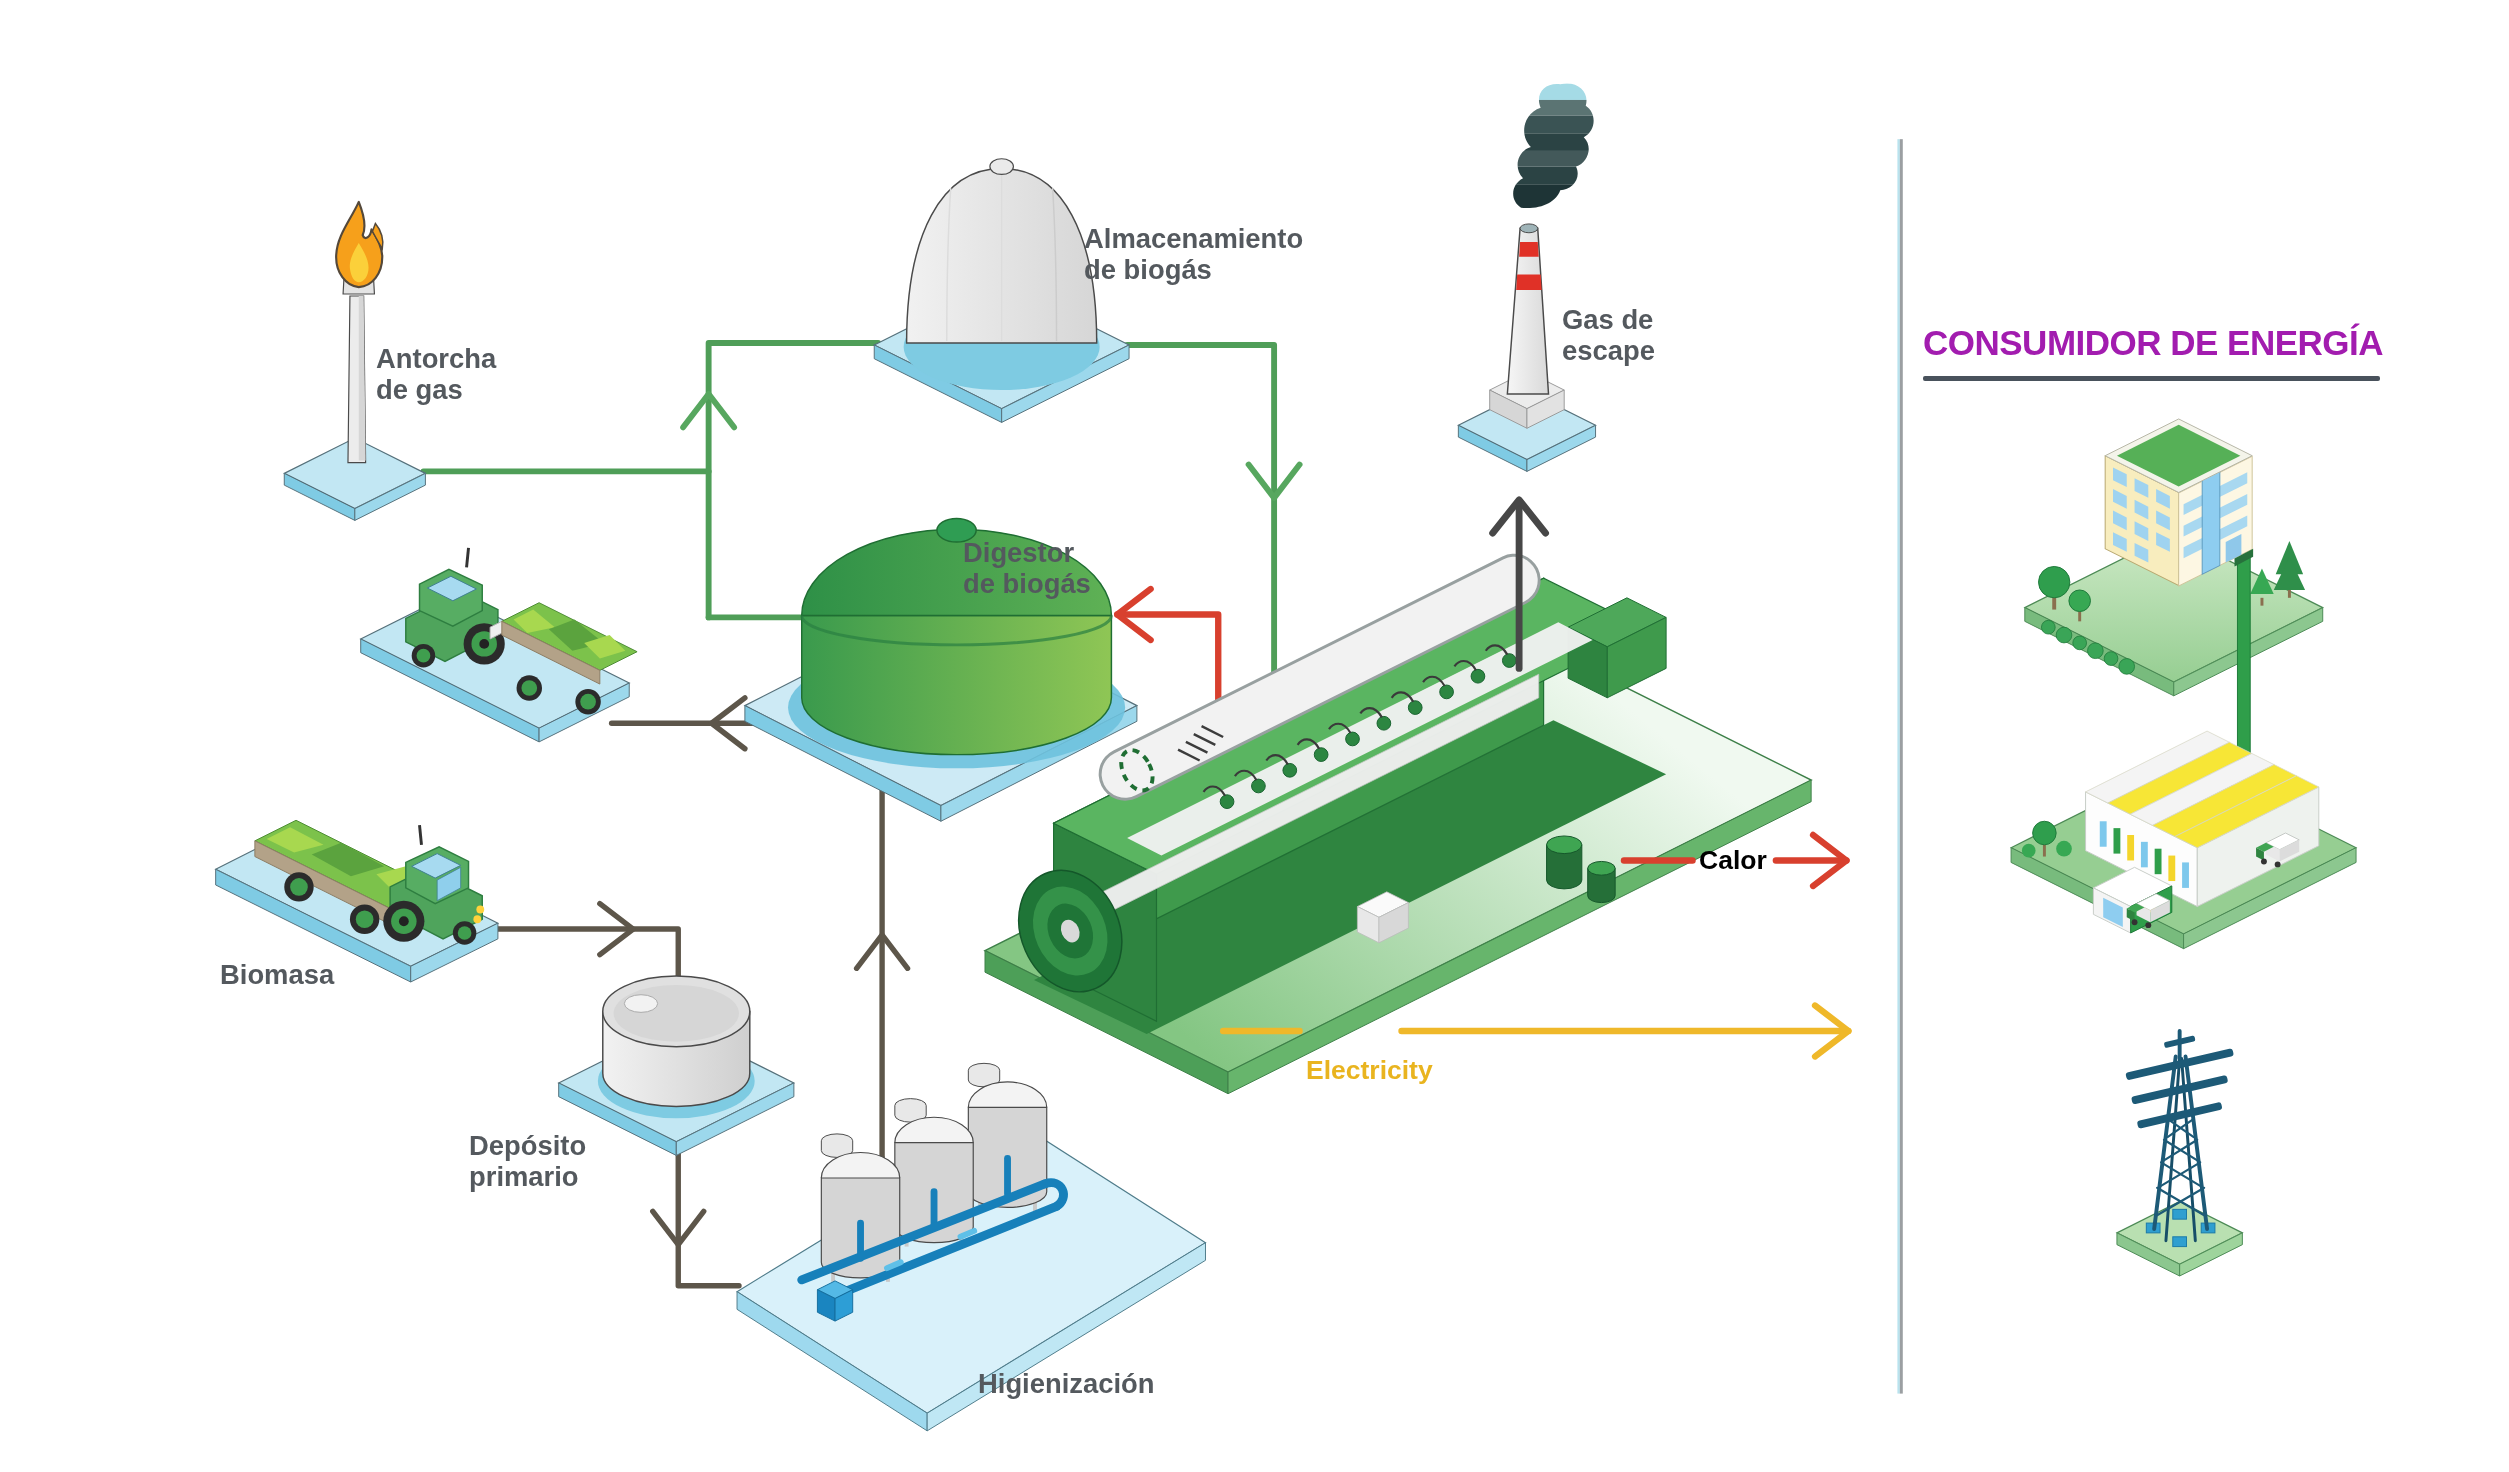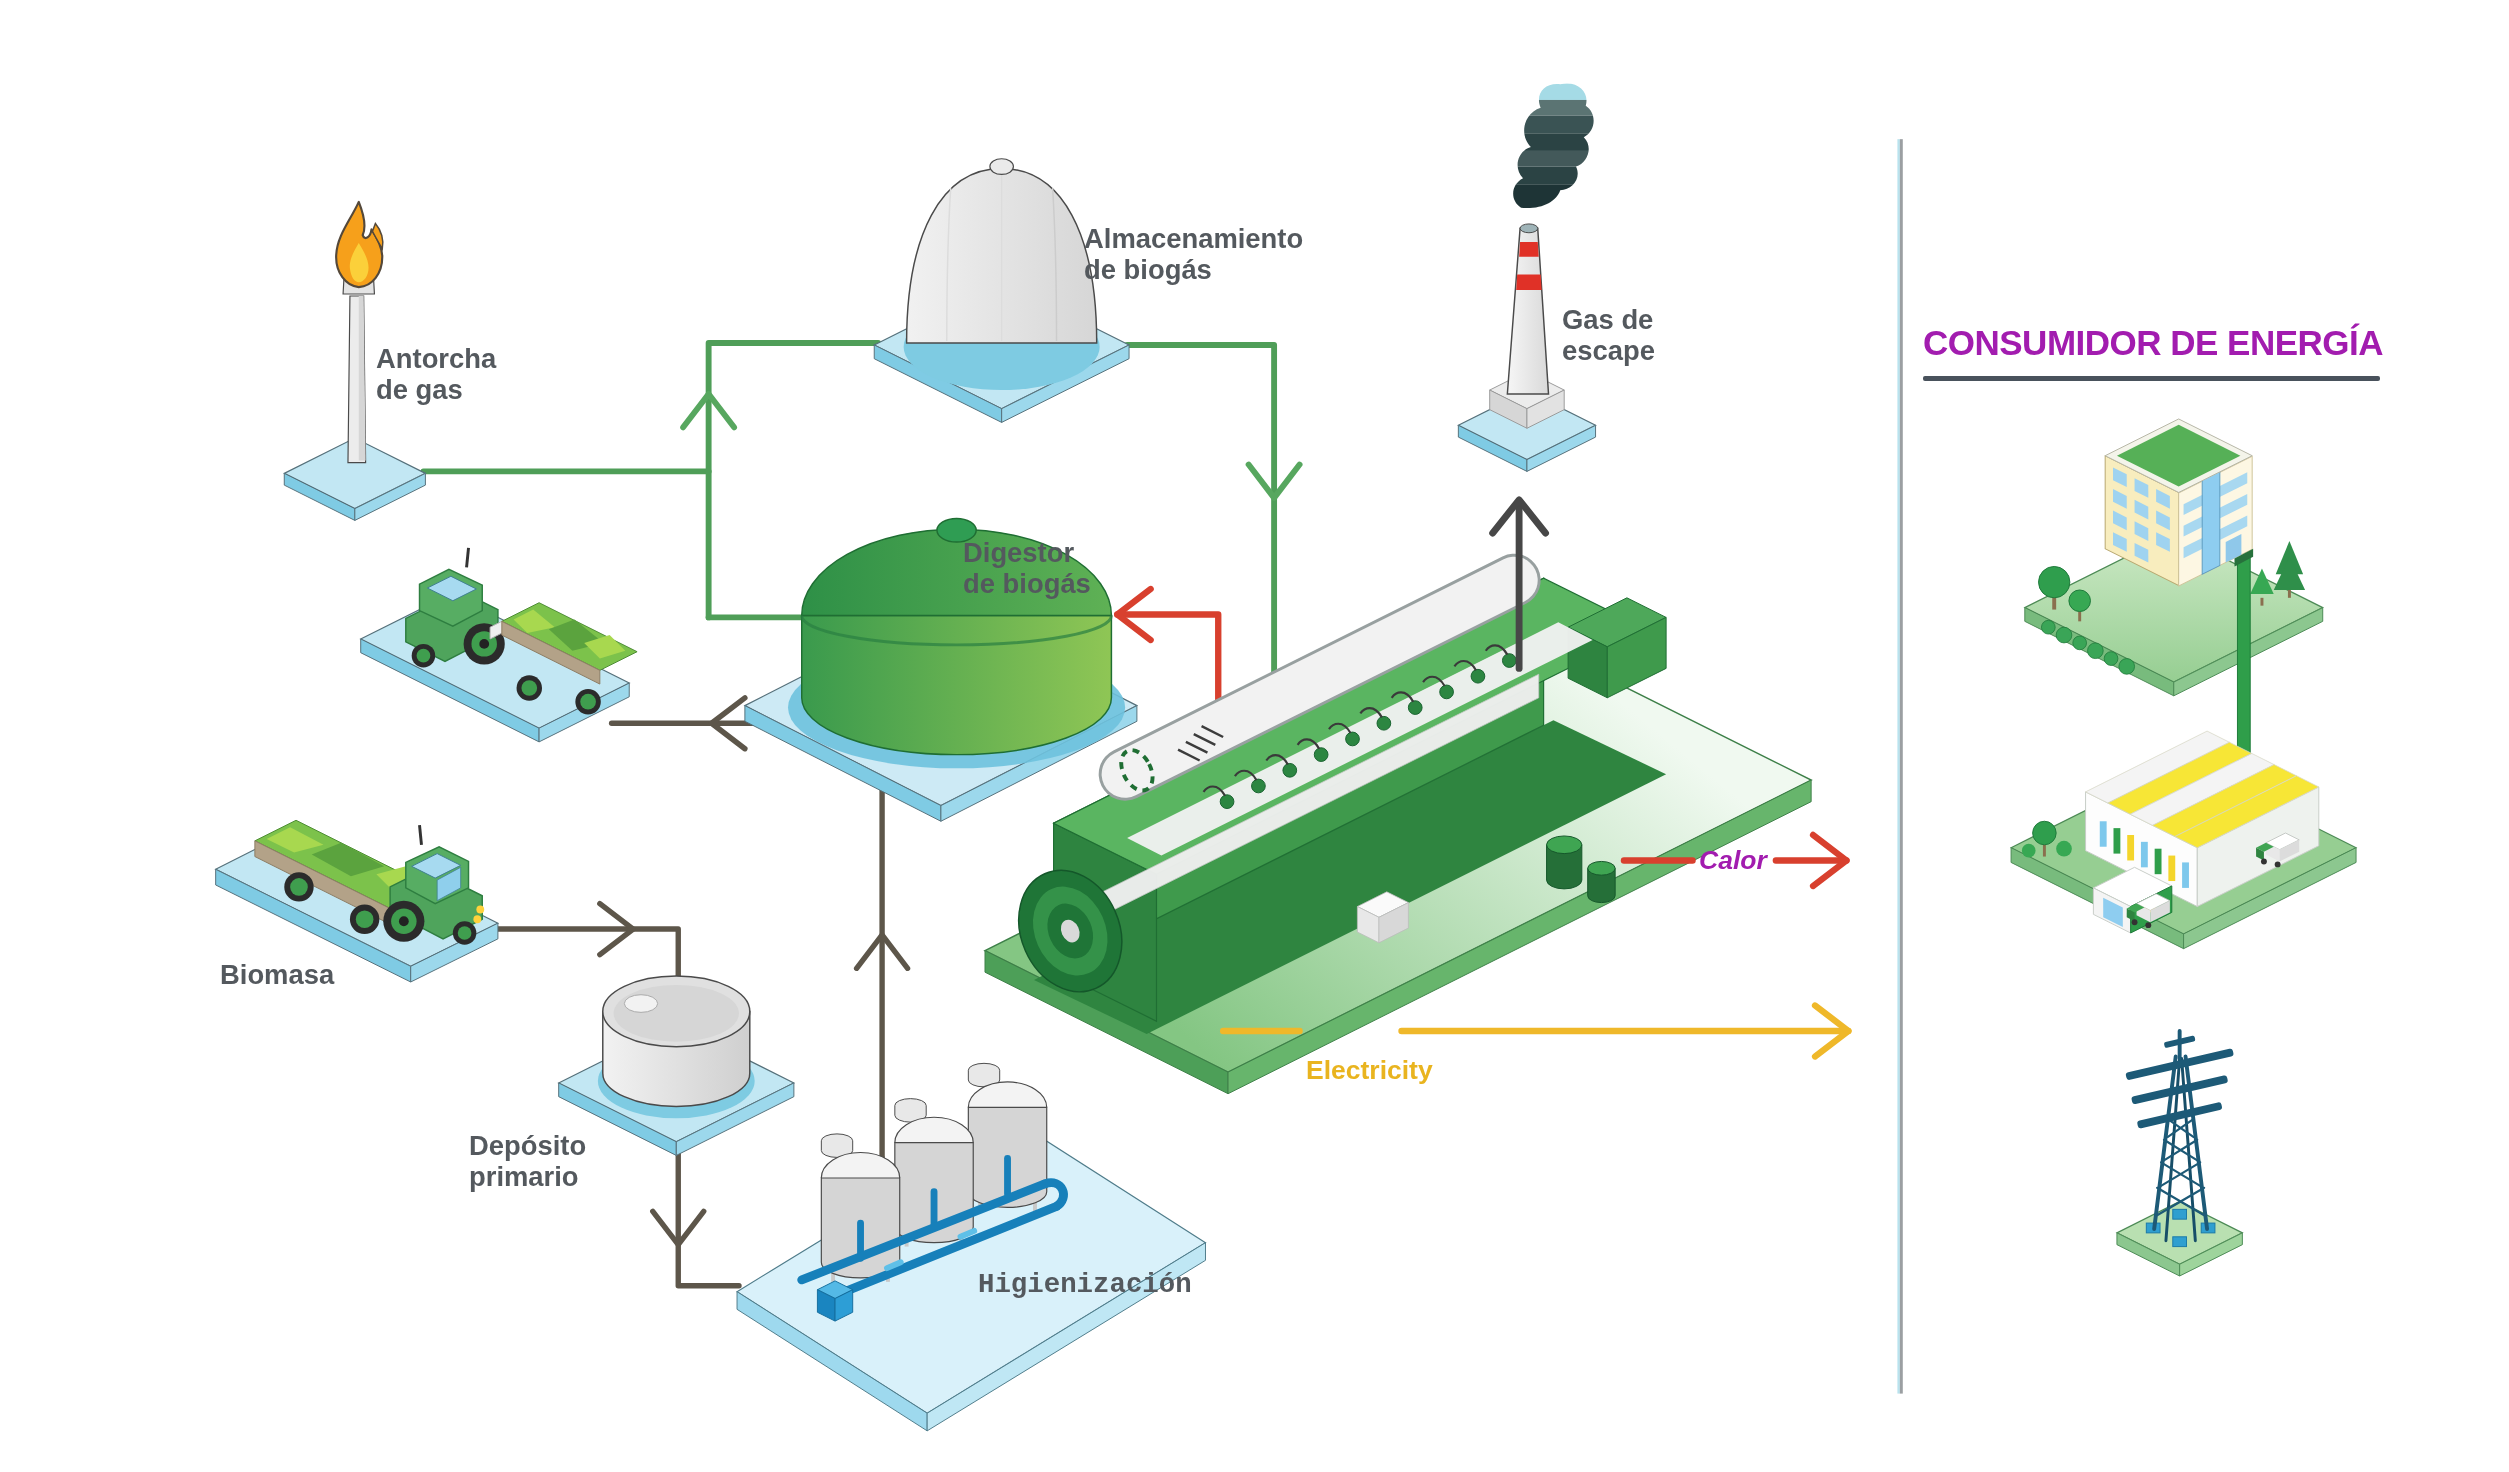--- a/index.html
+++ b/index.html
@@ -3,21 +3,21 @@
 <meta charset="utf-8">
 <style>
   html,body{margin:0;padding:0;background:#ffffff;}
   #canvas{position:relative;width:2509px;height:1472px;background:#ffffff;overflow:hidden;
           font-family:"Liberation Sans","DejaVu Sans",sans-serif;}
   #scene{position:absolute;left:0;top:0;}
   .lbl{position:absolute;font-weight:bold;font-size:27.4px;line-height:1.14;color:#54595e;
        white-space:nowrap;z-index:5;}
   .lbl span{display:block;}
   .flow-lbl{position:absolute;font-weight:bold;font-size:26.5px;white-space:nowrap;z-index:5;}
-  #calor-label{color:#a21caf;font-style:italic;}
+  #calor-label{color:#000000;}
   #electricity-label{color:#e9b41f;margin-top:40px;}
   #panel-title{position:absolute;left:1923px;top:323px;font-weight:800;font-size:35px;
        letter-spacing:-0.5px;color:#a21caf;z-index:5;}
   #title-underline{position:absolute;left:1923px;top:376px;width:457px;height:4.9px;
        background:#49525c;border-radius:2px;z-index:5;}
 </style>
 </head>
 <body>
 
 <div id="canvas">
@@ -535,21 +535,21 @@
   <span>Digestor</span>
   <span>de biogás</span>
 </div>
 <div class="lbl" style="left:220px;top:959px;">
   <span>Biomasa</span>
 </div>
 <div class="lbl" style="left:469px;top:1084px;margin-top:46px;">
   <span>Depósito</span>
   <span>primario</span>
 </div>
-<div class="lbl" style="left:978px;top:1269px;font-family:Liberation Mono, monospace;">
+<div class="lbl" style="left:978px;top:1368px;">
   <span>Higienización</span>
 </div>
 
 <div class="flow-lbl" id="calor-label" style="left:1699px;top:845px;">Calor</div>
 <div class="flow-lbl" id="electricity-label" style="left:1306px;top:1015px;">Electricity</div>
 
 <div id="panel-title">CONSUMIDOR DE ENERGÍA</div>
 <div id="title-underline"></div>
 
 </div>

